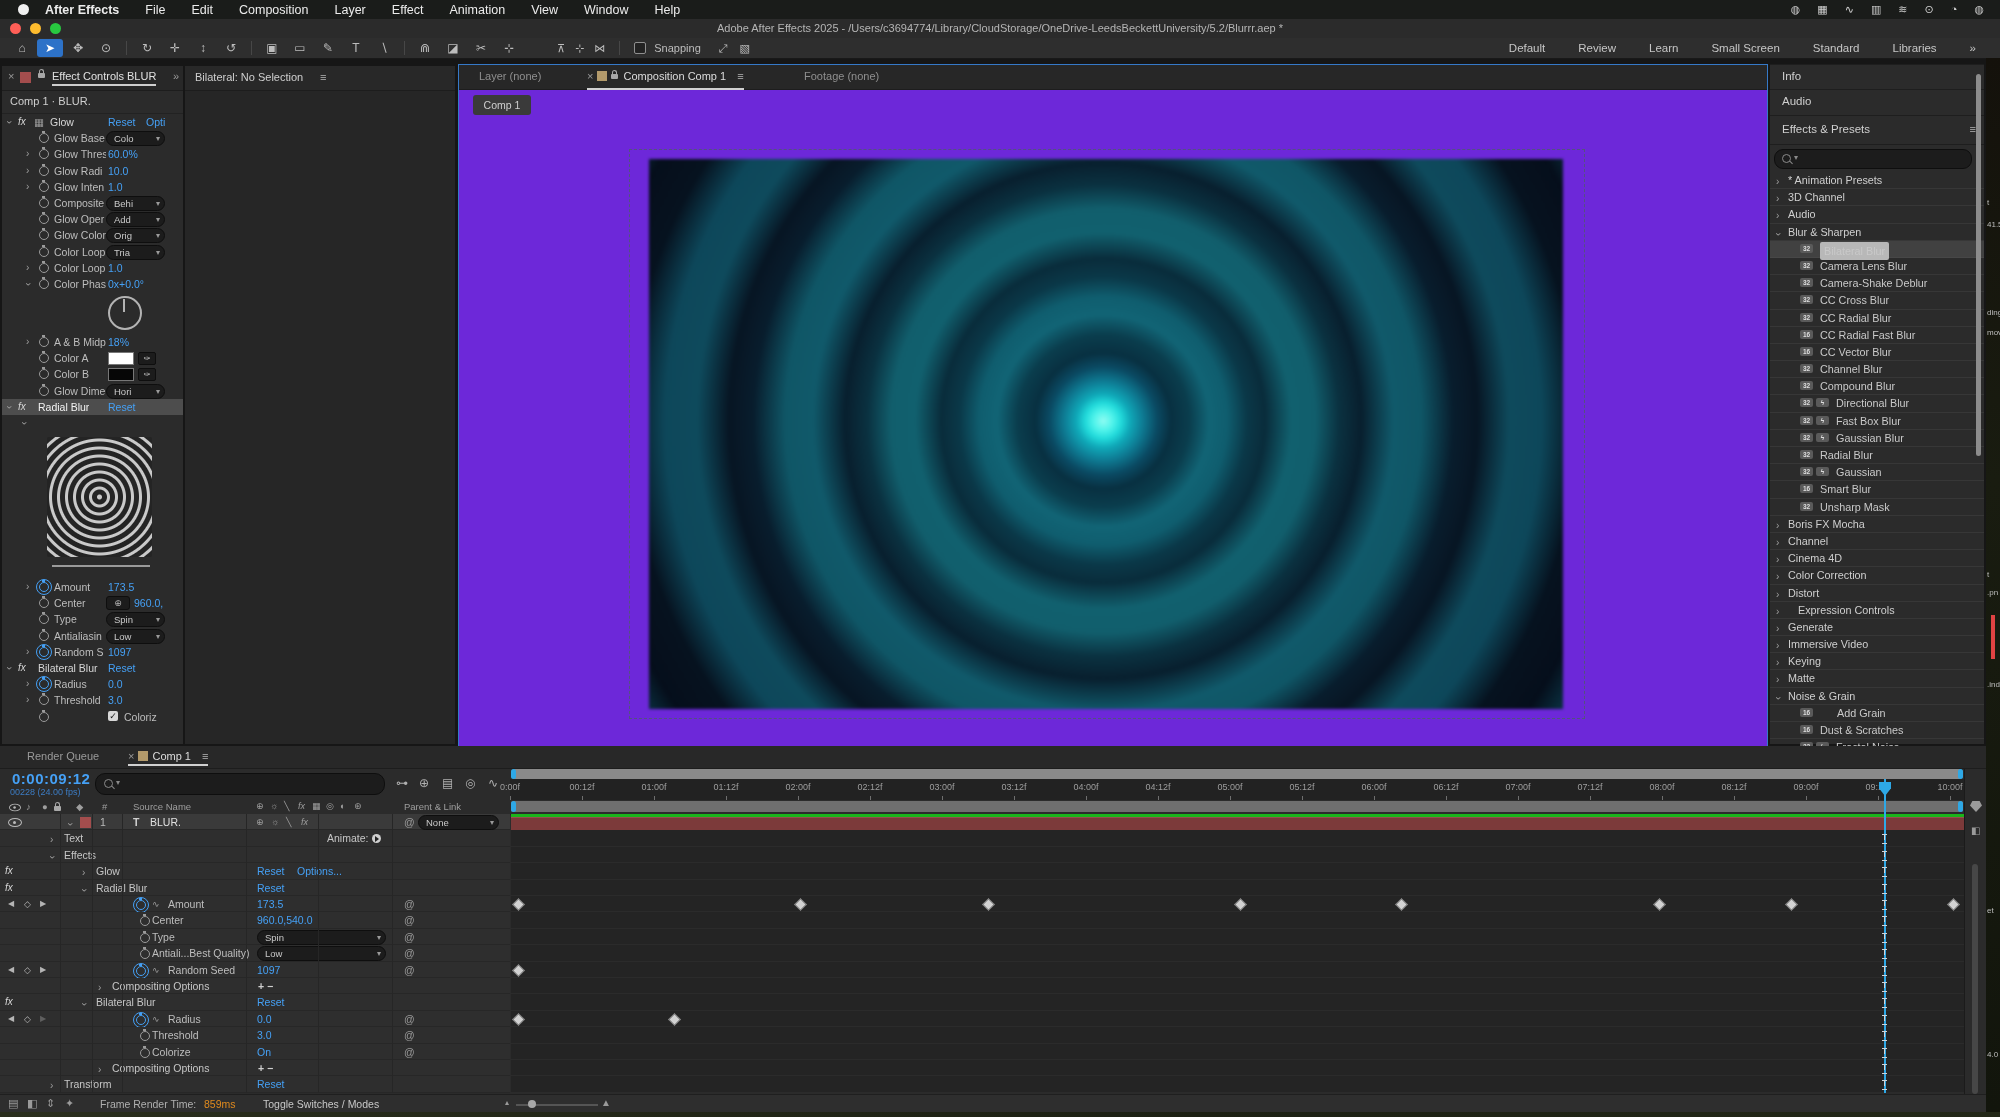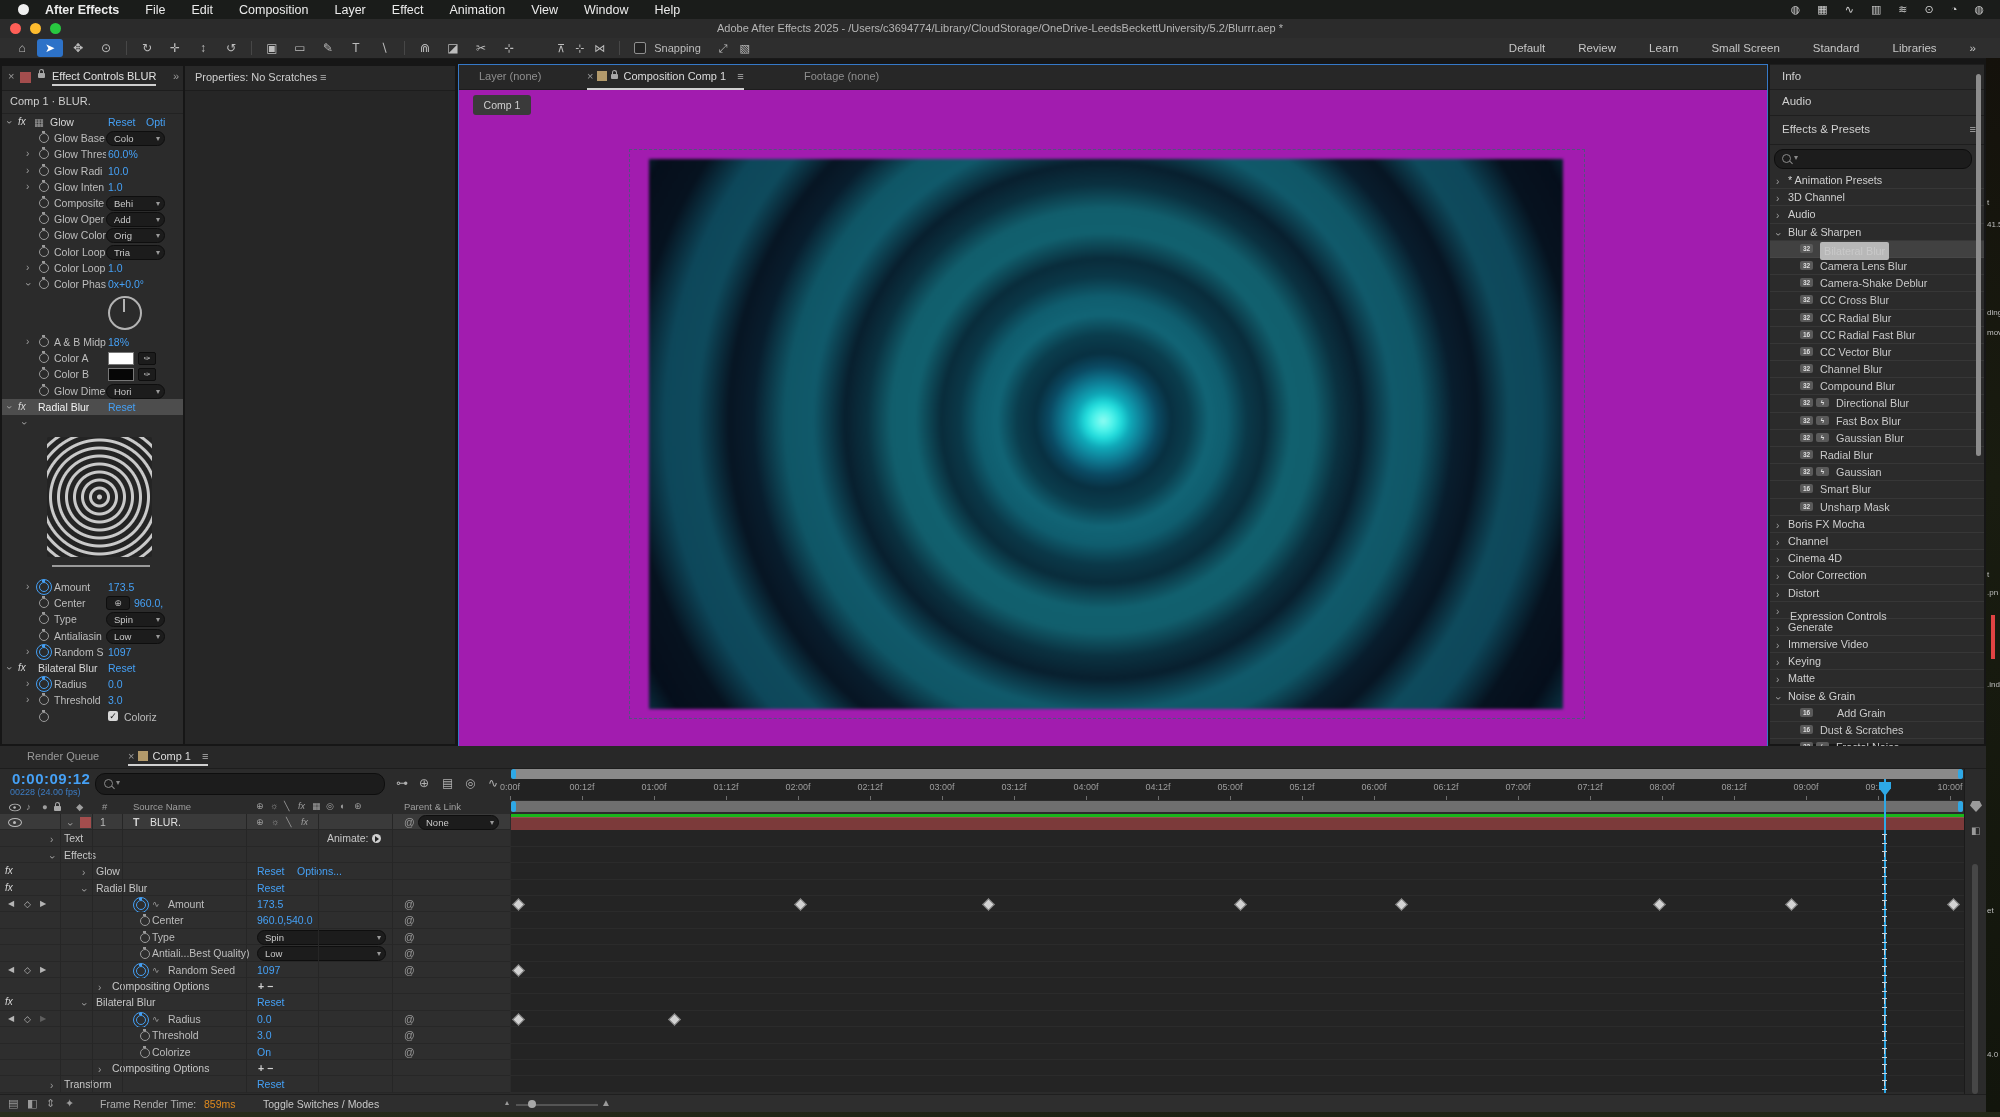--- a/index.html
+++ b/index.html
@@ -54,21 +54,21 @@
   .ec-row .lbl{position:absolute;white-space:nowrap;overflow:hidden;}
   .ec-row .val{position:absolute;left:106px;}
   .fxbadge{position:absolute;font-style:italic;font-size:10px;color:#d6d6d6;}
   
   #rp{left:1770px;top:64px;width:214px;height:680px;}
   .rp-h{position:relative;border-bottom:1px solid #1e1e1e;font-size:11.5px;color:#cfcfcf;}
   .ep-row{position:relative;height:16.2px;line-height:16.2px;font-size:10.8px;border-bottom:1px solid rgba(90,90,90,.25);white-space:nowrap;}
   .ep-row.sel{background:#414141;}
   .ep-chip{background:#b8b8b8;color:#1b1b1b;border-radius:2px;padding:1px 4px;}
   
-  #comp{left:458px;top:64px;width:1310px;height:844px;border:1px solid #3579c8;background:#a21caf;box-sizing:border-box;}
+  #comp{left:458px;top:64px;width:1310px;height:844px;border:1px solid #3579c8;background:#6d28d9;box-sizing:border-box;}
   #comp .ptab{background:#272727;}
   .ctab{position:absolute;top:0;line-height:23px;color:#8f8f8f;white-space:nowrap;}
   .ctab.active{color:#dcdcdc;border-bottom:2px solid #d0d0d0;}
   .swatch{display:inline-block;width:10px;height:10px;background:var(--tan);vertical-align:-1px;margin:0 4px;}
   #crumb{position:absolute;left:14px;top:30px;width:58px;height:20px;background:#3a3a3a;border-radius:3px;
          text-align:center;line-height:20px;color:#cfcfcf;font-size:10.5px;}
   #compimg{position:absolute;left:190px;top:94px;width:914px;height:550px;filter:blur(1.5px);
     background:radial-gradient(circle at 49.7% 47.6%,
       #8efcf2 0px,#4df2ea 10px,#21d9da 18px,#0fa8b8 27px,#0e7d95 39px,#0a4a63 54px,
       #083041 68px,#0a3d4d 86px,#116475 106px,#0f5d6e 124px,#0a3848 144px,#092c3b 162px,
@@ -354,21 +354,21 @@
         <div class="ec-row">
           <div class="sw" style="left: 37px;"></div>
           <div style="position: absolute; left: 106px; top: 2px; width: 10px; height: 10px; background: rgb(216, 216, 216); color: rgb(27, 27, 27); font-size: 9px; line-height: 10px; text-align: center; border-radius: 2px;">✓</div>
           <div class="lbl" style="left: 122px;">Coloriz</div>
         </div>
       </div>
   </div>
 
   <div class="panel" style="left:185px;top:66px;width:270px;height:678px;background:#262626;">
     <div class="ptab">
-      <span class="abs" style="left:10px;top:5px;color:#cfcfcf">Properties: No Scratches</span>
+      <span class="abs" style="left:10px;top:5px;color:#cfcfcf">Bilateral: No Selection</span>
       <span class="abs ham" style="left:135px;top:5px">≡</span>
     </div>
   </div>
 
   <div id="comp" class="panel">
     <div class="ptab" style="height:24px;">
       <span class="ctab" style="left:20px">Layer (none)</span>
       <span class="ctab active" style="left:128px">
         <span style="color:#9a9a9a">×</span><span class="swatch"></span><span class="lock" style="position:relative;display:inline-block;top:-1px;margin-right:5px"></span><span>Composition Comp 1</span>
         <span class="ham" style="margin-left:8px">≡</span>
@@ -516,21 +516,21 @@
         <div class="ep-row">
           <div class="chev" style="left: 6px; top: 2px;">›</div>
           <div class="lbl" style="position: absolute; left: 18px; color: rgb(207, 207, 207);">Color Correction</div>
         </div>
         <div class="ep-row">
           <div class="chev" style="left: 6px; top: 2px;">›</div>
           <div class="lbl" style="position: absolute; left: 18px; color: rgb(207, 207, 207);">Distort</div>
         </div>
         <div class="ep-row">
           <div class="chev" style="left: 6px; top: 2px;">›</div>
-          <div class="lbl" style="position: absolute; left: 20px; color: rgb(207, 207, 207); margin-top: 6px;">Expression Controls</div>
+          <div class="lbl" style="position: absolute; left: 28px; color: rgb(207, 207, 207);">Expression Controls</div>
         </div>
         <div class="ep-row">
           <div class="chev" style="left: 6px; top: 2px;">›</div>
           <div class="lbl" style="position: absolute; left: 18px; color: rgb(207, 207, 207);">Generate</div>
         </div>
         <div class="ep-row">
           <div class="chev" style="left: 6px; top: 2px;">›</div>
           <div class="lbl" style="position: absolute; left: 18px; color: rgb(207, 207, 207);">Immersive Video</div>
         </div>
         <div class="ep-row">

